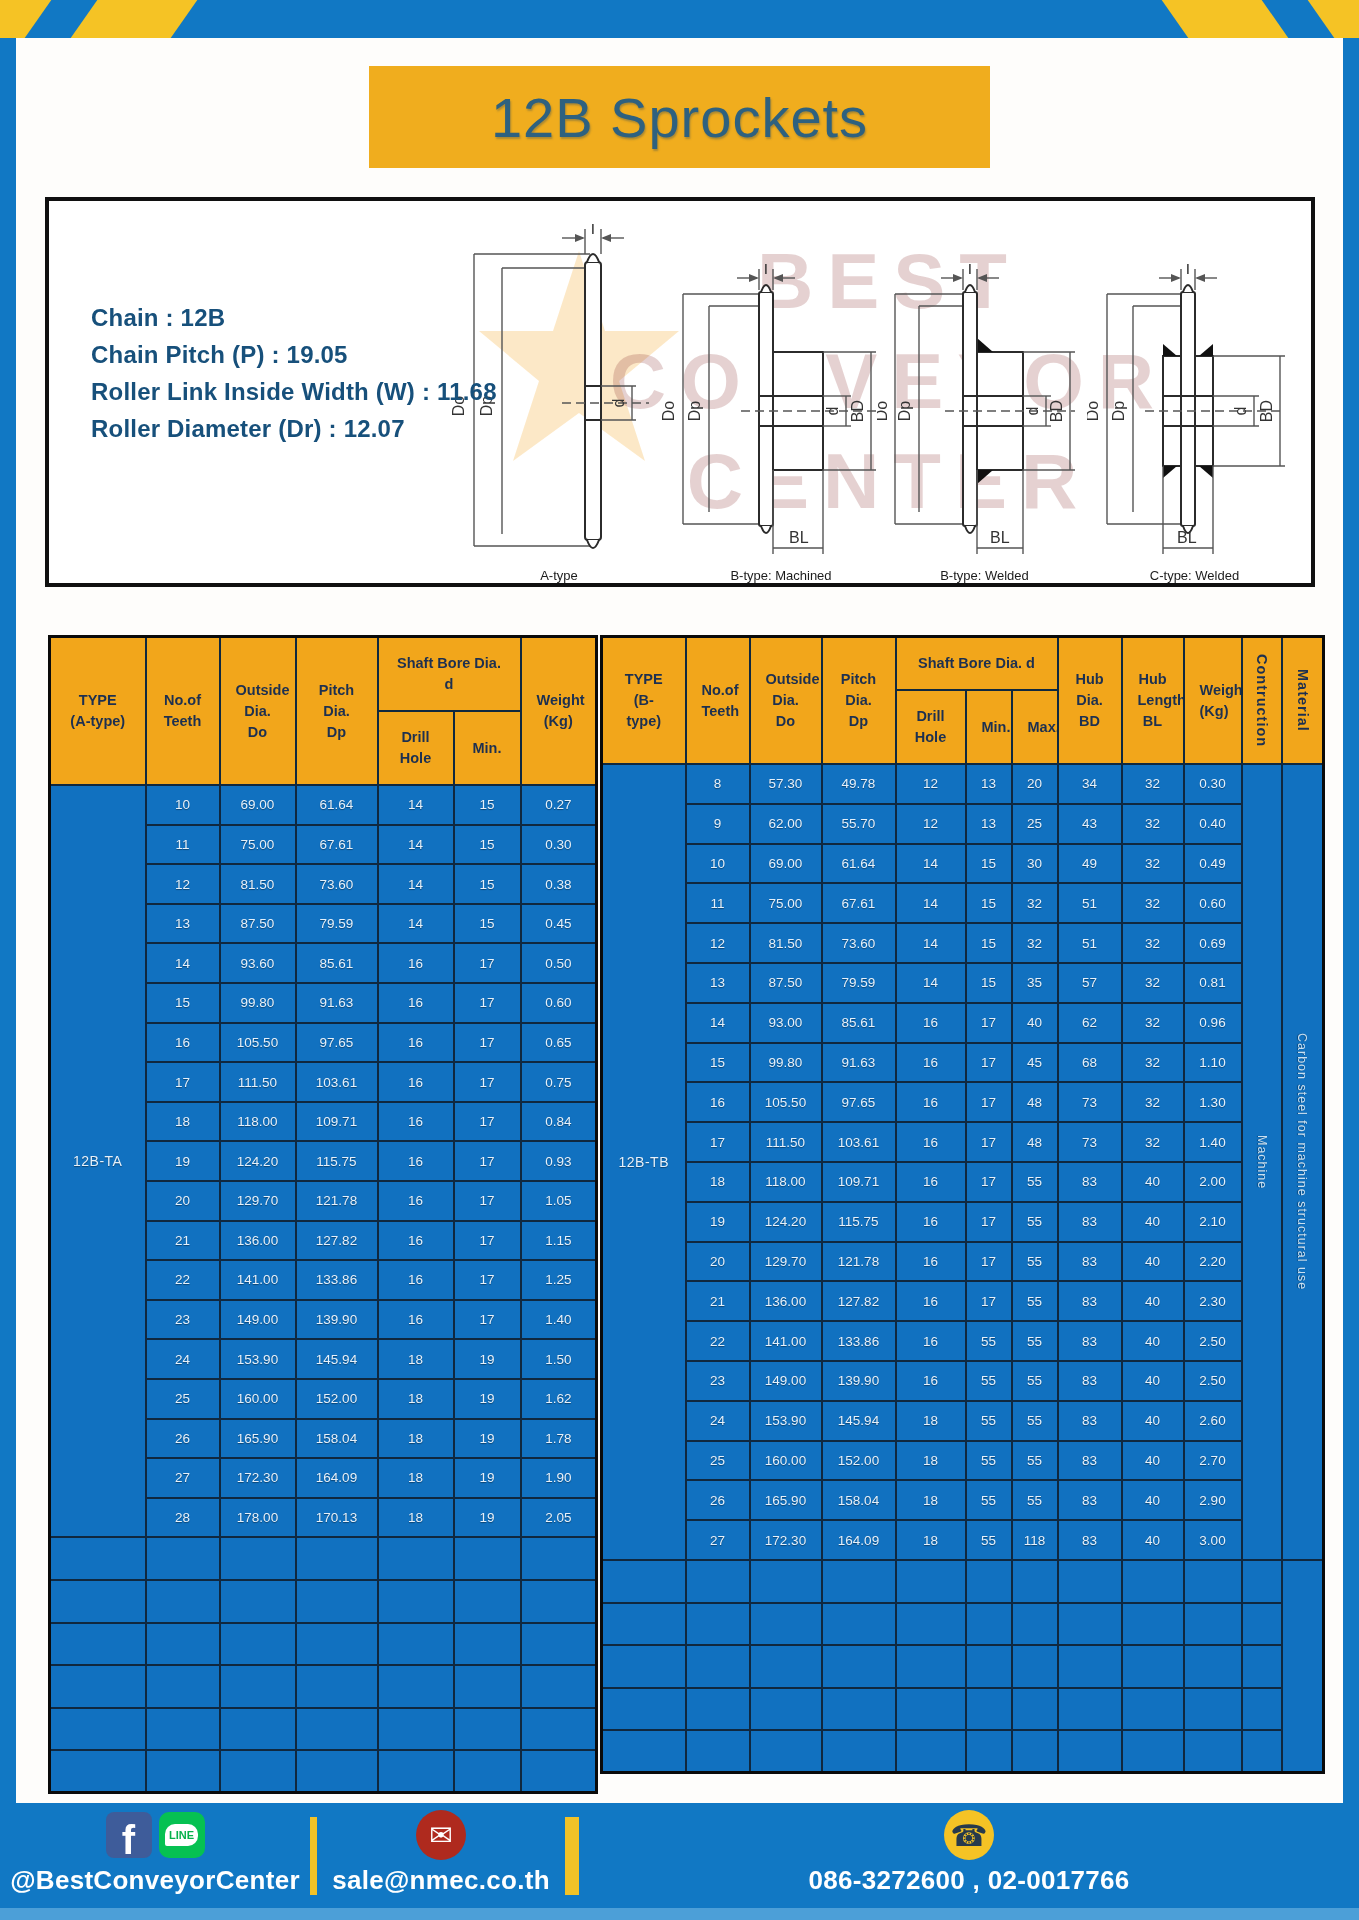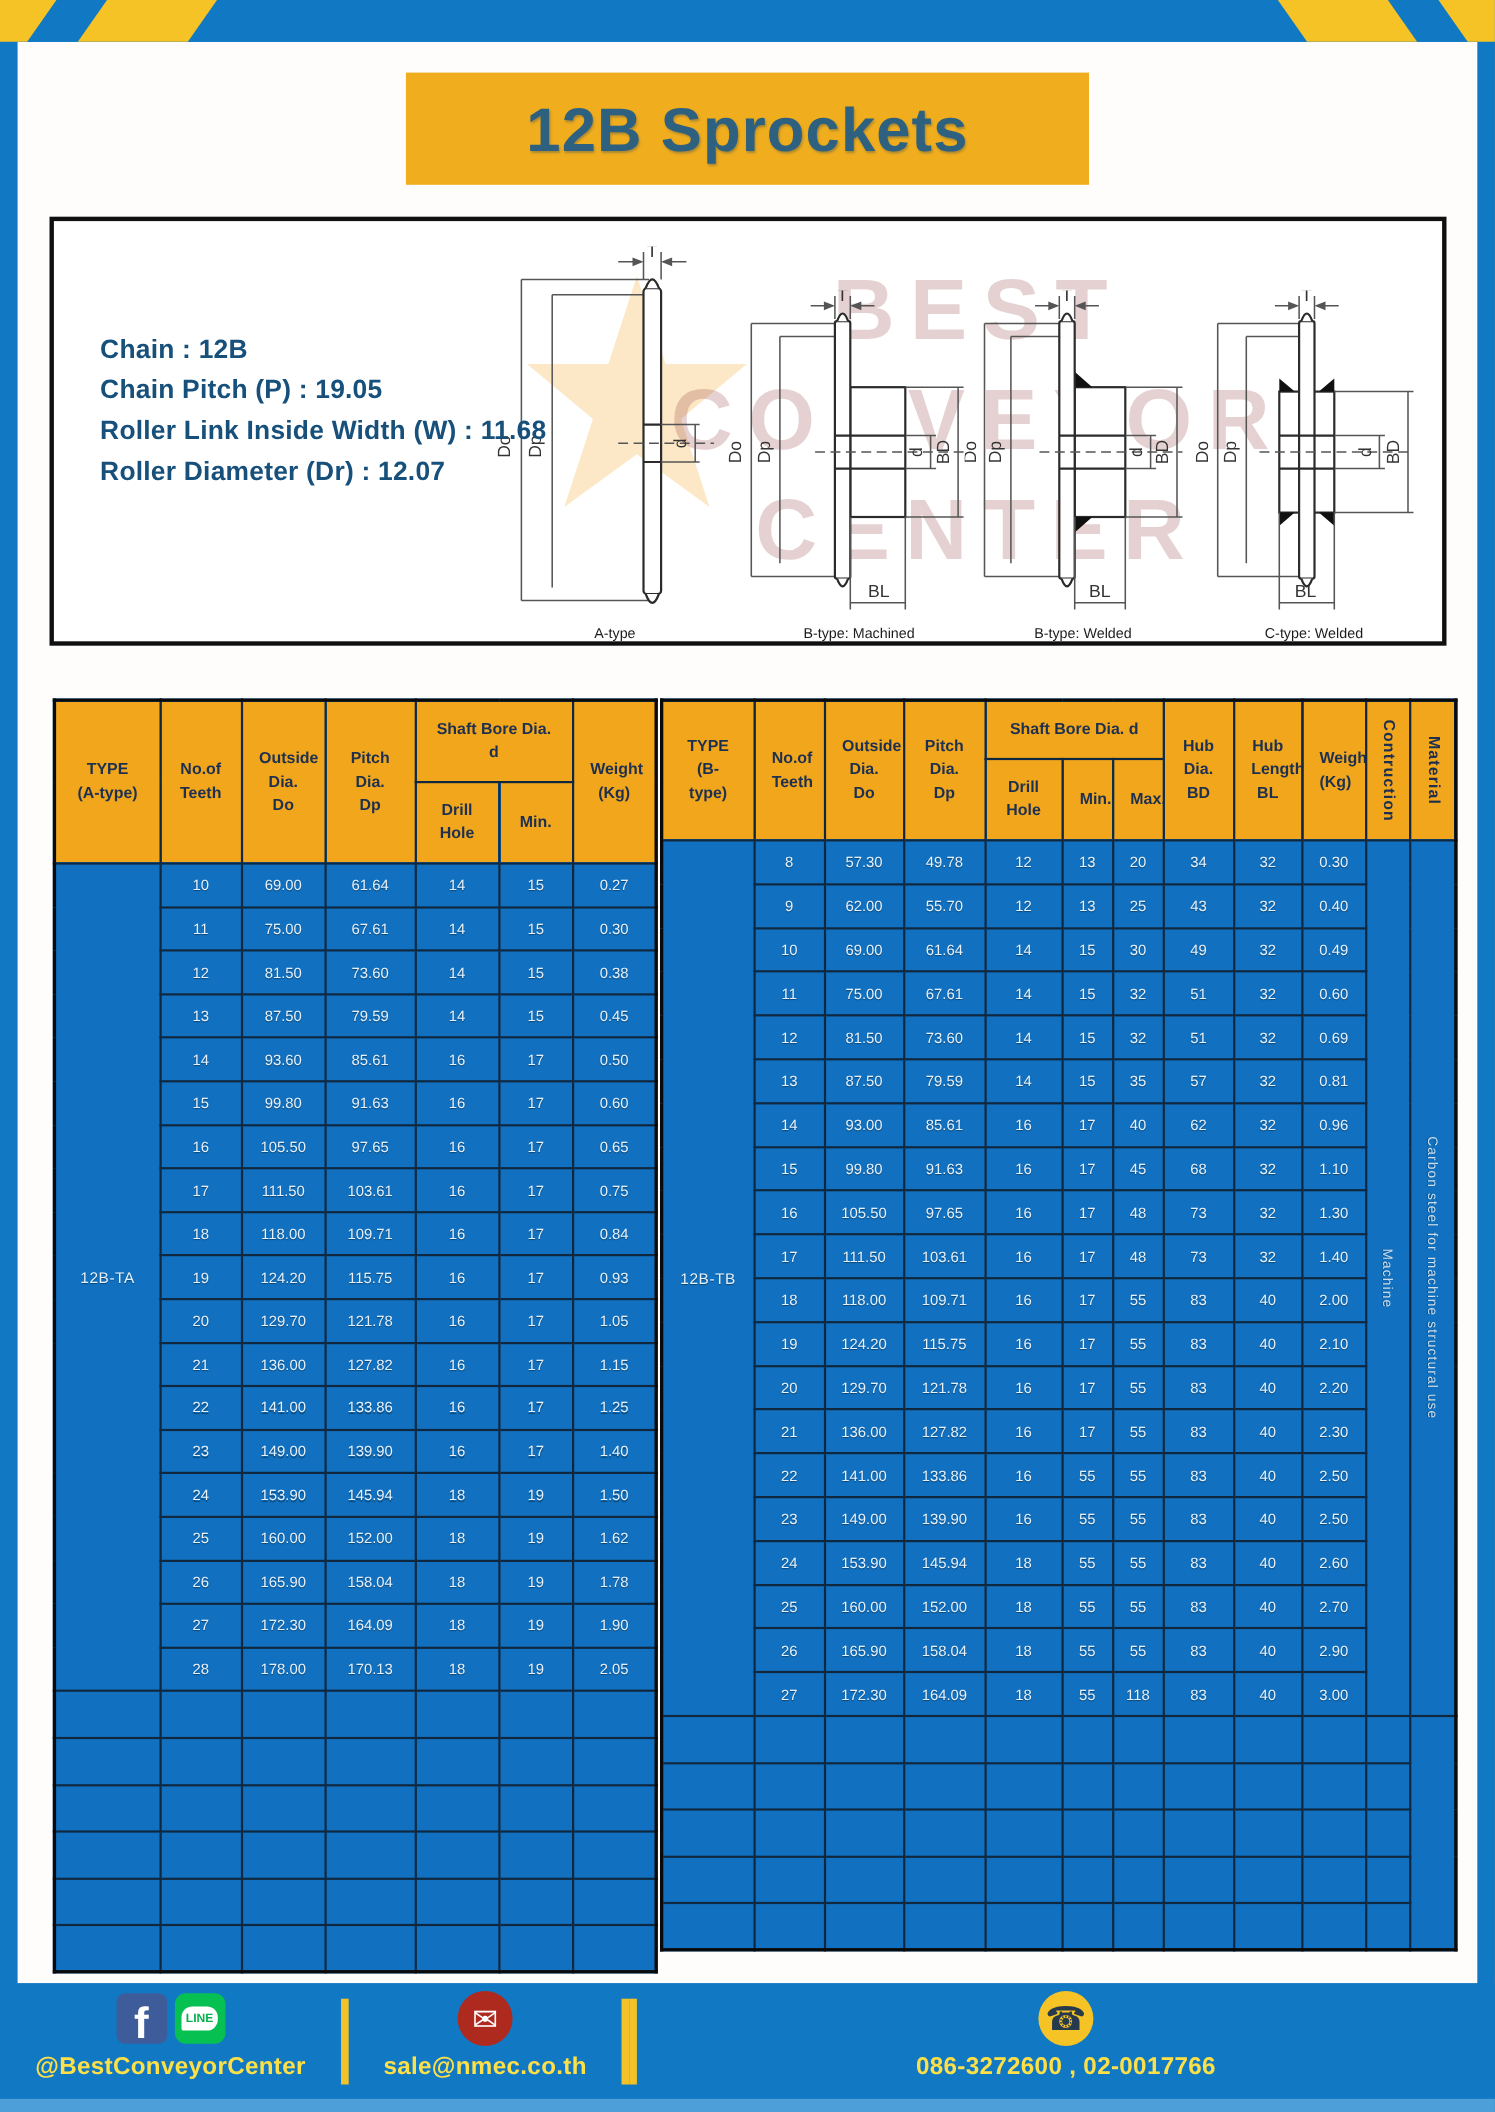--- a/index.html
+++ b/index.html
@@ -10,21 +10,21 @@
   .topbar { position:absolute; left:0; top:0; width:100%; height:38px; background:#1178C4; overflow:hidden; z-index:5; }
   .stripe { position:absolute; top:-6px; height:50px; background:#F5C325; }
   .stripe.l { transform:skewX(-35deg); }
   .stripe.r { transform:skewX(35deg); }
 
   .paper { position:absolute; left:16px; right:16px; top:38px; height:1765px; background:#FEFDFB; }
 
   
   .banner { position:absolute; left:353px; top:28px; width:621px; height:102px; background:#F0AD1E;
             display:flex; align-items:center; justify-content:center; }
-  .banner h1 { font-size:56px; font-weight:bold; color:#2E617F; letter-spacing:1px;
+  .banner h1 { font-size:56px; font-weight:normal; color:#2E617F; letter-spacing:1px;
                text-shadow:1px 2px 2px rgba(40,70,90,.35); }
 
   
   .diagram-box { position:absolute; left:29px; top:159px; width:1270px; height:390px;
                  border:4px solid #101010; background:#fff; overflow:hidden; }
   .specs { position:absolute; left:42px; top:98px; z-index:3; }
   .spec-line { font-size:24px; font-weight:bold; color:#17507B; line-height:37px; letter-spacing:.2px; }
 
   .watermark { position:absolute; left:530px; top:30px; width:620px; z-index:1; opacity:.20; text-align:center; }
   .watermark div { font-size:78px; font-weight:bold; color:#7f1d1d; letter-spacing:14px; line-height:100px; }
@@ -56,21 +56,21 @@
   th.vert { padding:4px 0; letter-spacing:1px; }
   td.vert { font-size:12.5px; color:#C9E0F2; letter-spacing:1px; }
 
   
   .footer { position:absolute; left:0; bottom:12px; width:100%; height:105px; background:#1178C4;
             display:flex; align-items:stretch; z-index:5; }
   .footer-strip { position:absolute; left:0; bottom:0; width:100%; height:12px; background:#4C9FD8; z-index:5; }
   .fsec { display:flex; flex-direction:column; align-items:center; justify-content:flex-start; padding-top:6px; }
   .fdiv { width:7px; height:78px; background:#F2C228; align-self:center; }
   .ficons { display:flex; gap:7px; align-items:center; height:52px; }
-  .ftext { font-size:22px; font-weight:bold; color:#fde047; margin-top:4px; letter-spacing:.3px; }
+  .ftext { font-size:26px; font-weight:bold; color:#ffffff; margin-top:4px; letter-spacing:.3px; }
   .icon-fb { width:46px; height:46px; background:#3E5C9A; border-radius:8px; color:#fff; font-size:40px;
              font-weight:bold; display:flex; align-items:flex-end; justify-content:center; line-height:.9; }
   .icon-line { width:46px; height:46px; background:#06C152; border-radius:10px; display:flex; align-items:center; justify-content:center; }
   .icon-line .bub { background:#fff; border-radius:10px 10px 10px 2px; padding:5px 4px; color:#06B14C; font-size:11px; font-weight:bold; }
   .icon-mail { width:50px; height:50px; background:#AF2A1E; border-radius:50%; color:#fff; font-size:28px;
                display:flex; align-items:center; justify-content:center; }
   .icon-globe { width:50px; height:50px; background:#2FA8DF; border-radius:50%; display:flex; align-items:center; justify-content:center; }
   .icon-phone { width:50px; height:50px; background:#F5C325; border-radius:50%; color:#273A4C; font-size:30px;
                 display:flex; align-items:center; justify-content:center; }
 </style>

